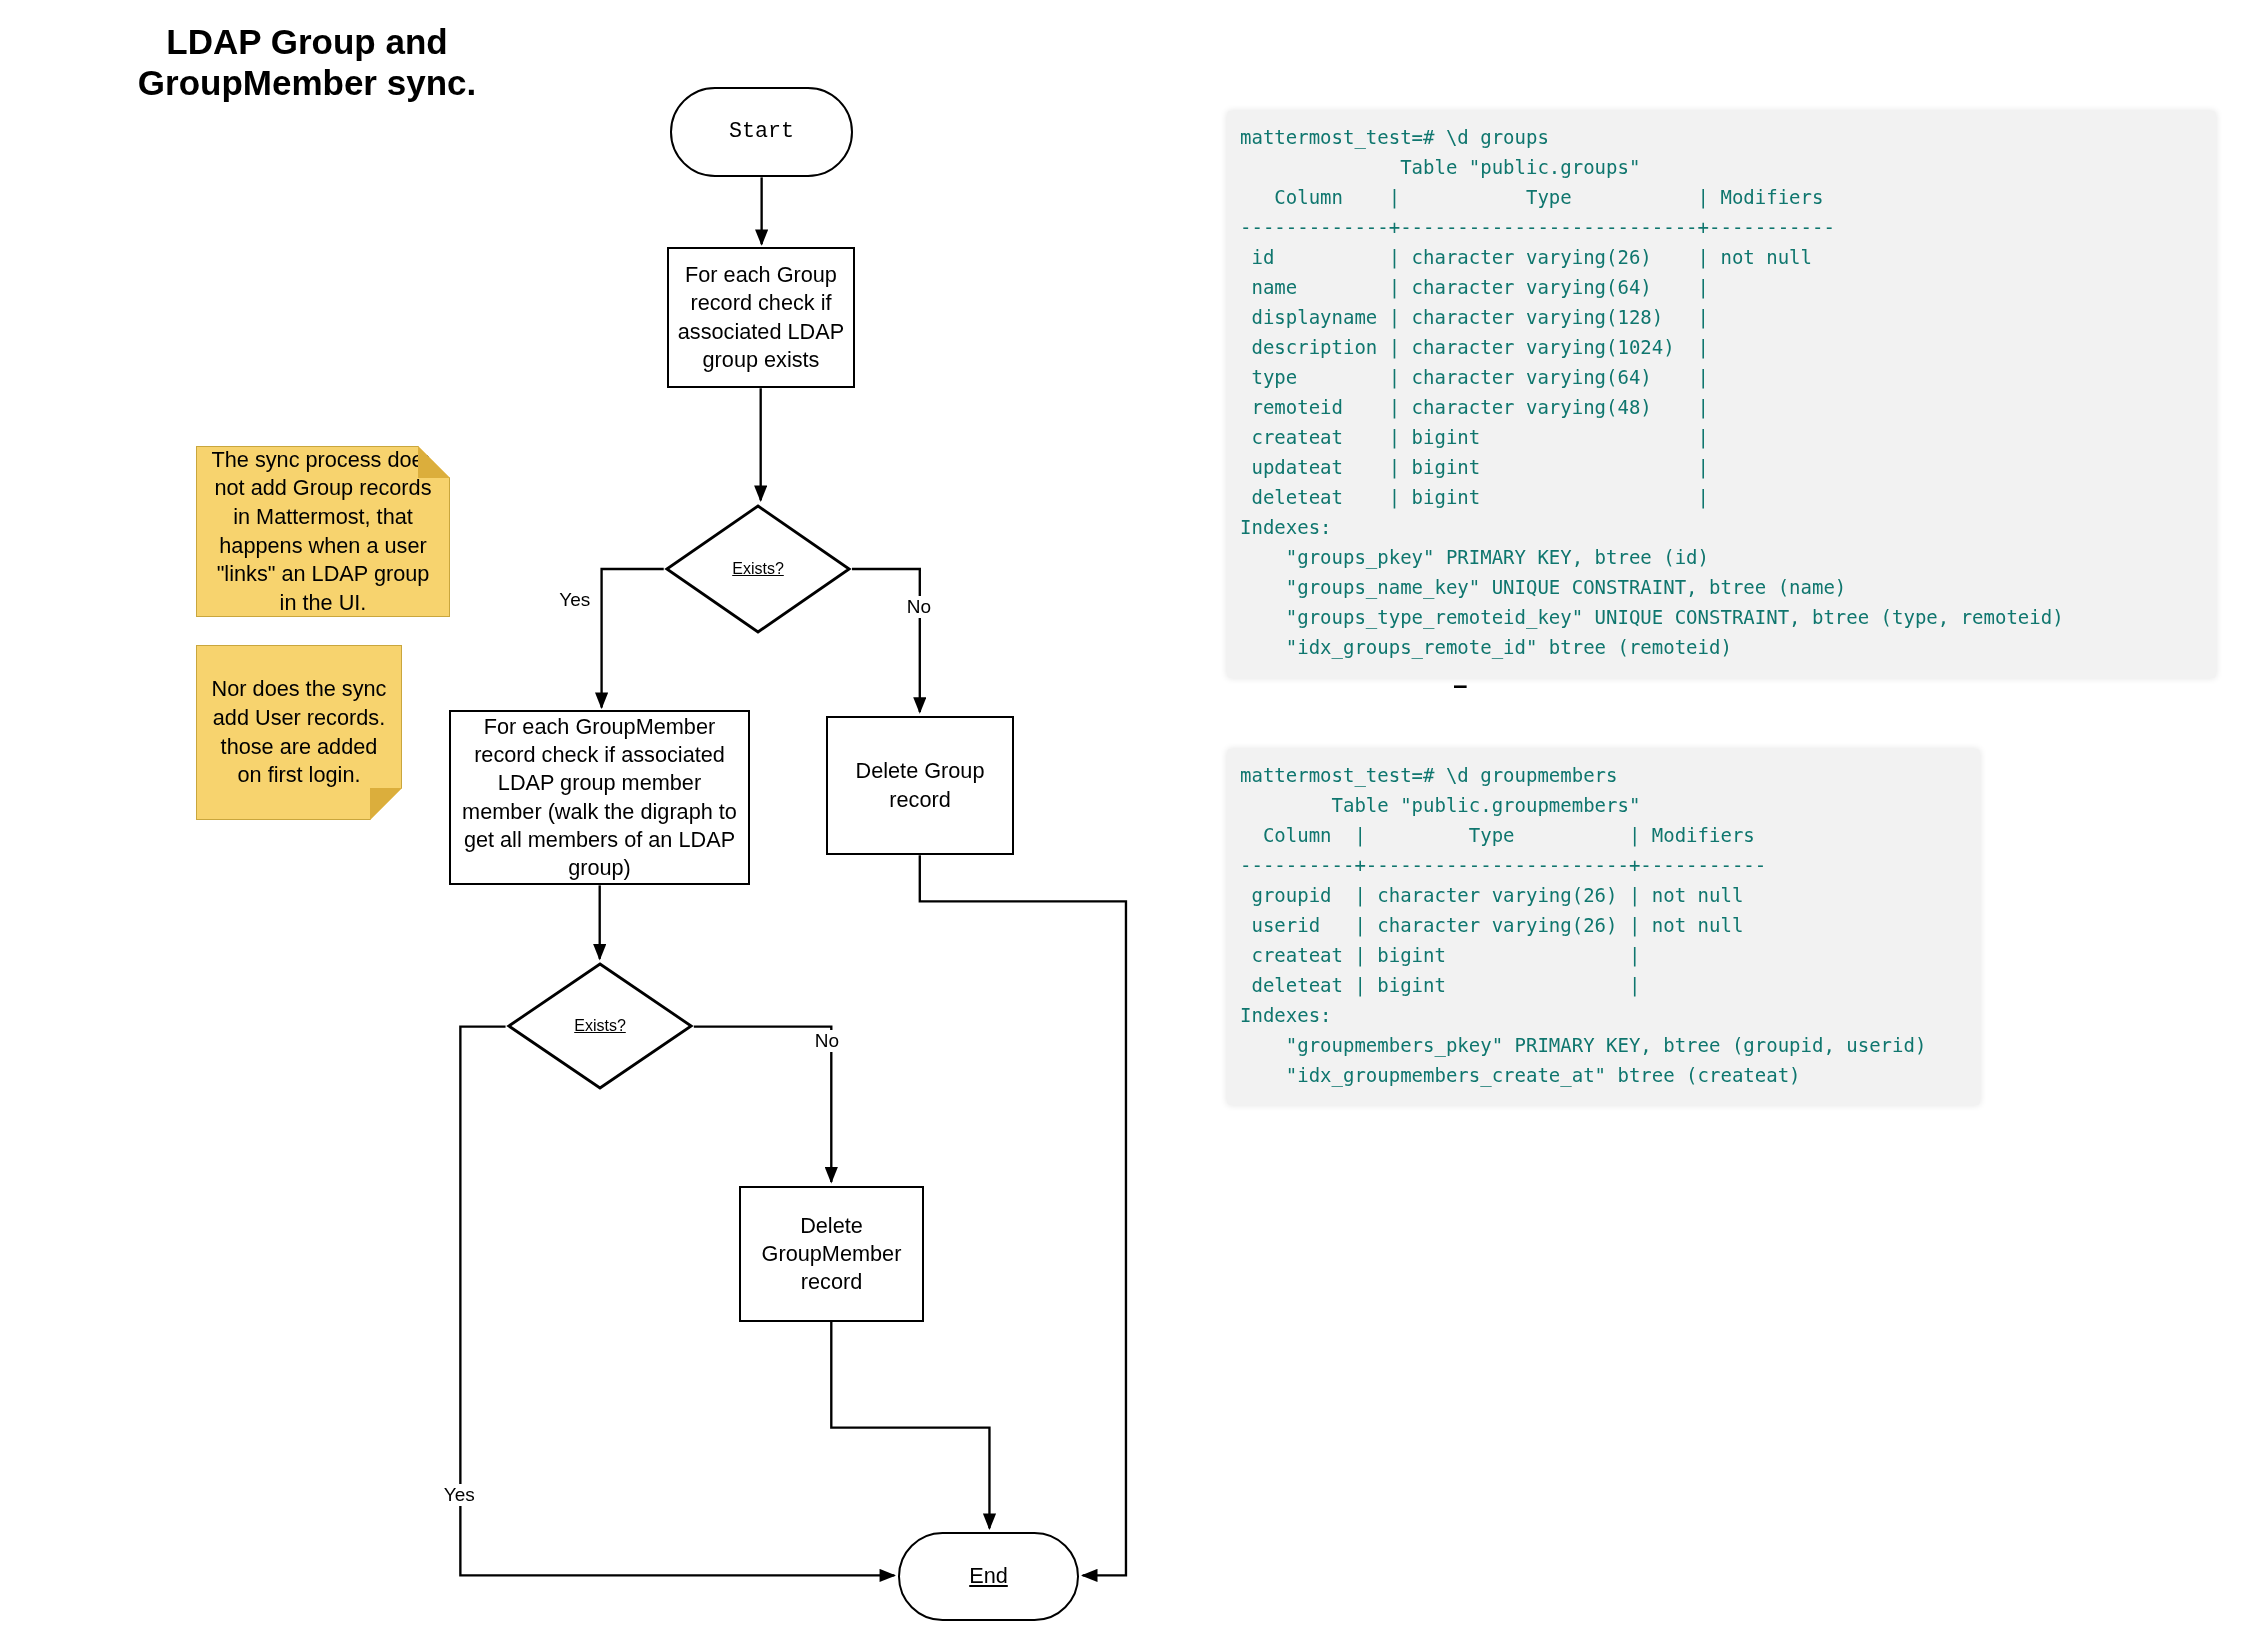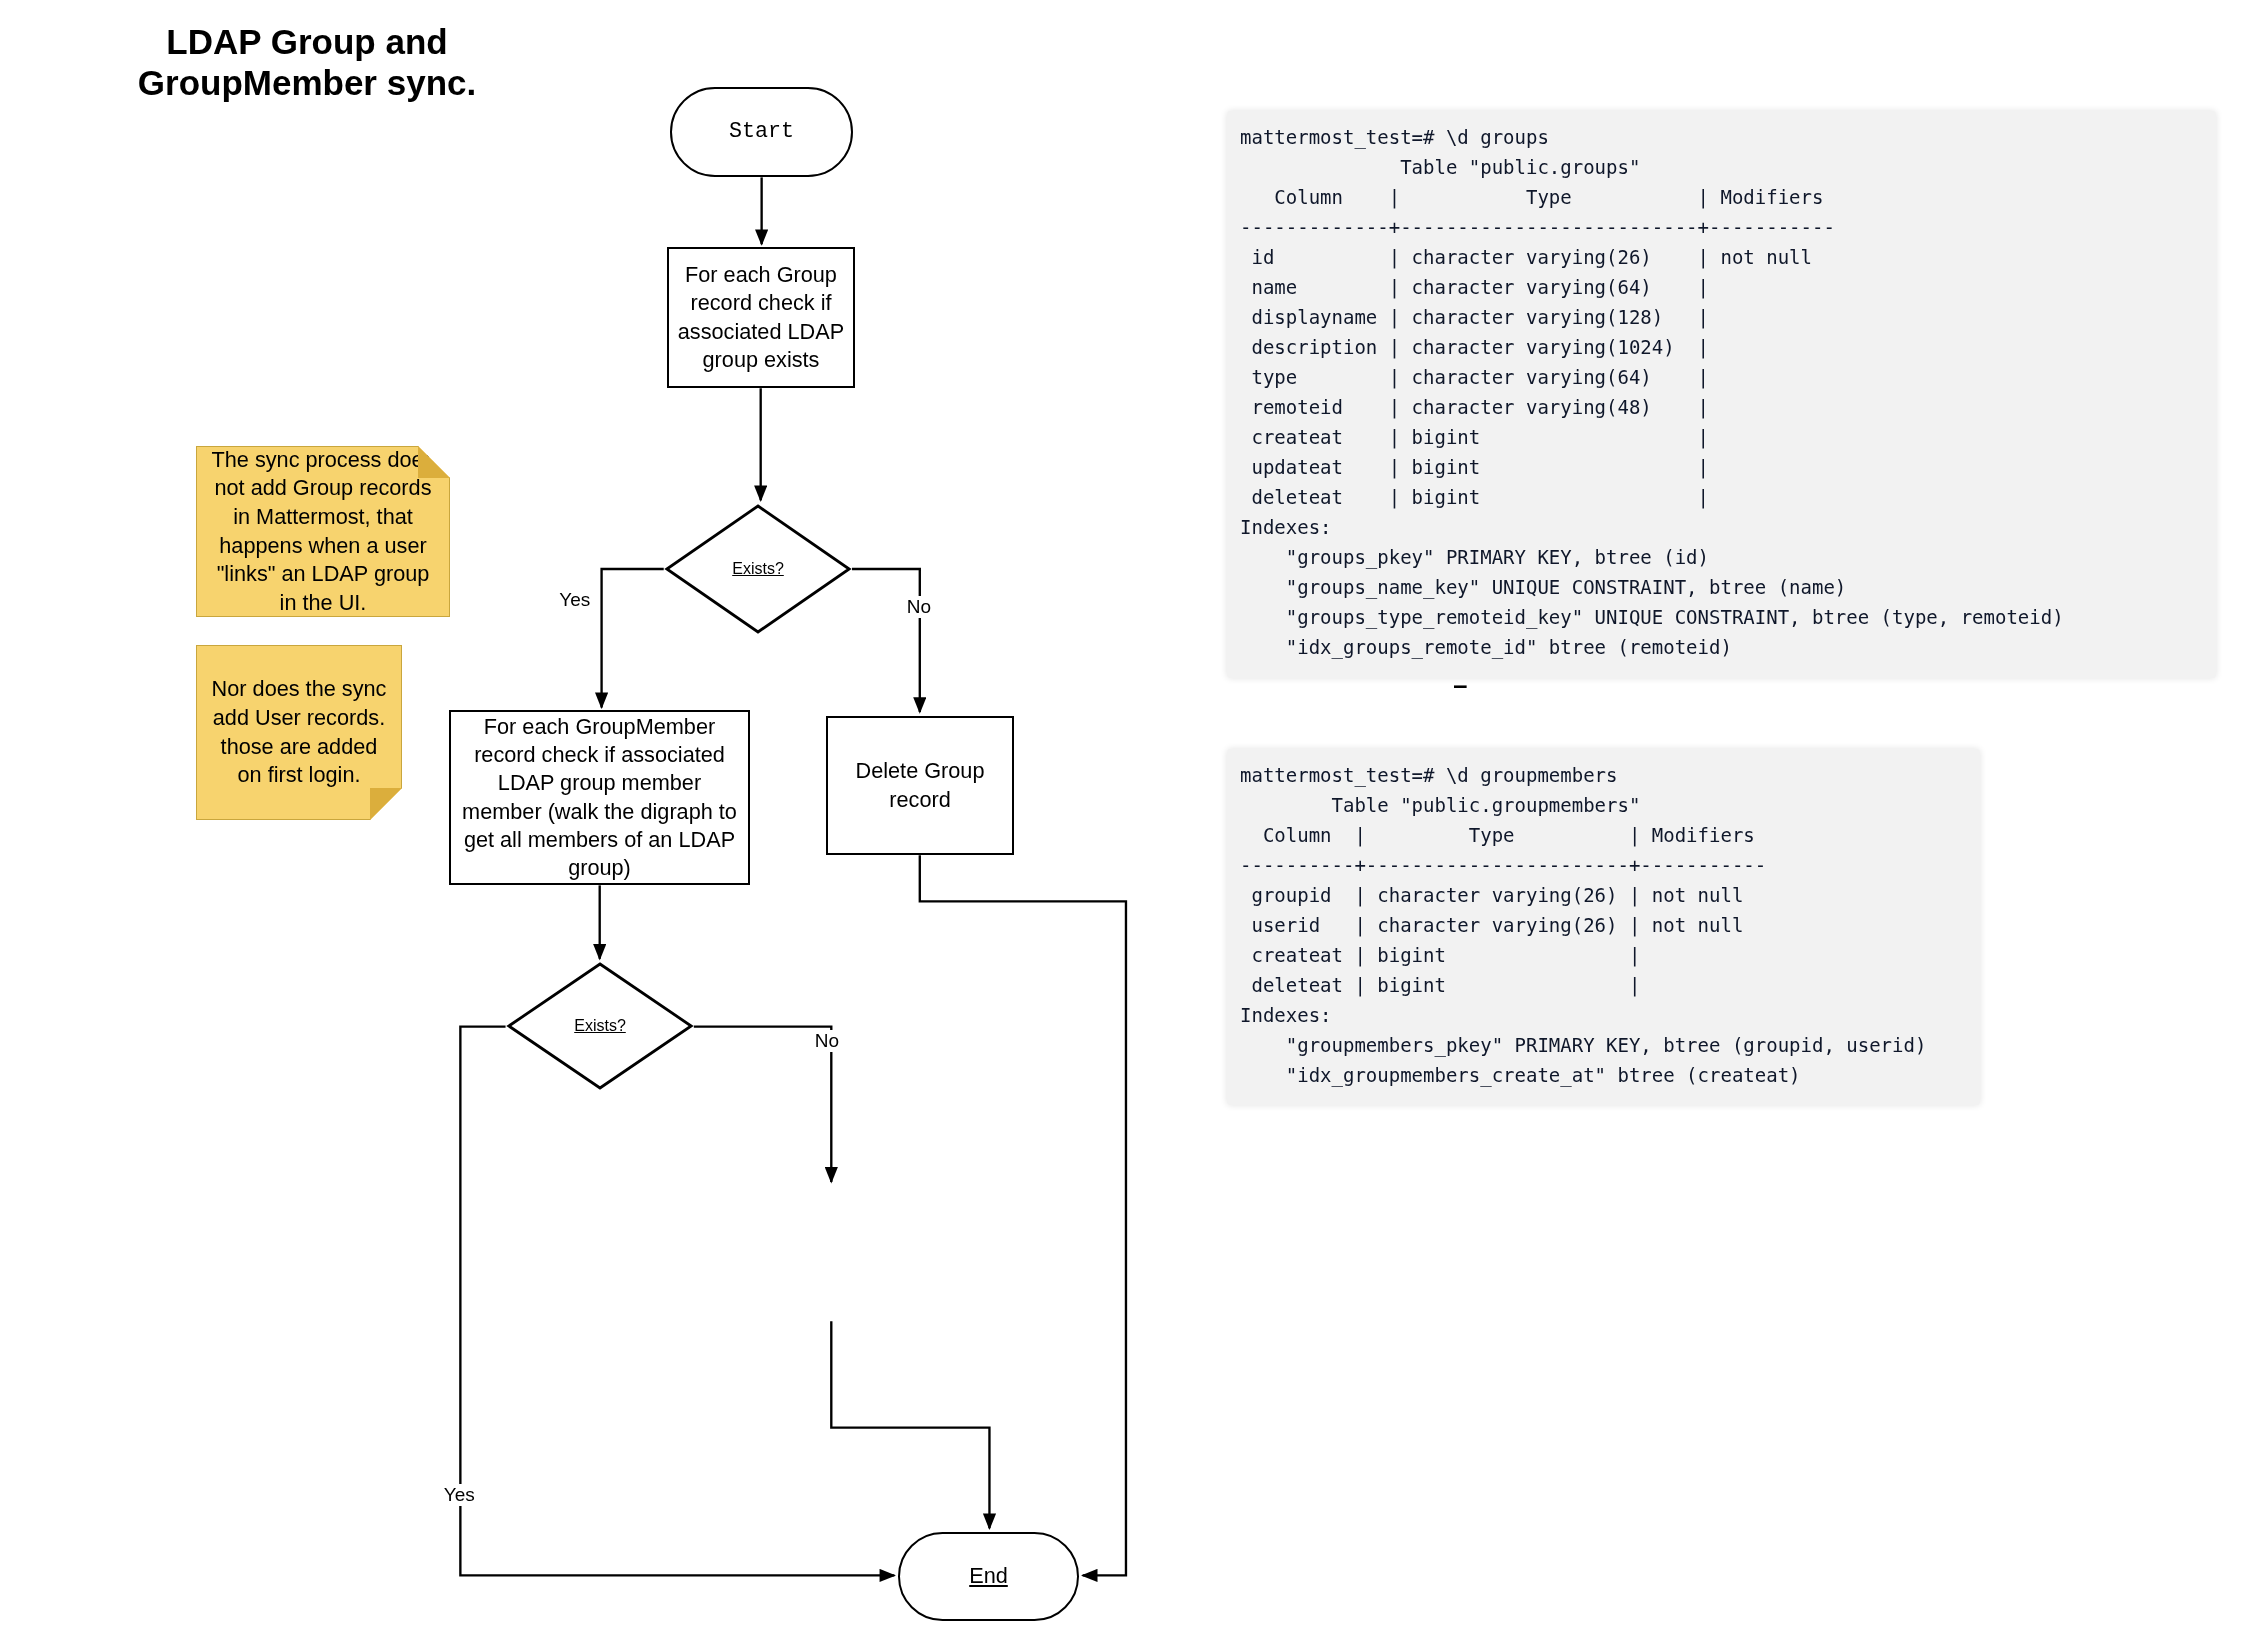--- a/index.html
+++ b/index.html
@@ -55,21 +55,21 @@
     background:var(--note-fold, #DBAE3C);
     clip-path: polygon(0 0, 100% 0, 0 100%);
   }
   .terminal {
     position:absolute; background:var(--terminal-bg, #F2F2F2);
     border-radius:3.8px; box-shadow:0 0 7.5px rgba(0,0,0,0.12);
     padding:11.3px 13px;
   }
   .terminal pre {
     font-family:"DejaVu Sans Mono", monospace;
-    font-size:19px; line-height:30px; white-space:pre; color:#0f172a;
+    font-size:19px; line-height:30px; white-space:pre; color:#0f766e;
   }
   .separator-dash {
     position:absolute; font-family:"DejaVu Sans Mono", monospace;
     font-size:21px; font-weight:bold;
   }
 </style>
 </head>
 <body>
 
 <div class="canvas">
@@ -125,20 +125,23 @@
   <div class="diamond-wrap" style="left:506px; top:961px; width:188px; height:130px;">
     <svg width="188" height="130" viewBox="0 0 200 138">
       <polygon points="100,3 197,69 100,135 3,69" fill="#fff" stroke="#000" stroke-width="3"></polygon>
     </svg>
     <div class="diamond-label">Exists?</div>
   </div>
 
   <div class="edge-label" style="left:812px; top:1030px;">No</div>
   <div class="edge-label" style="left:441px; top:1484px;">Yes</div>
 
+  <div class="node" style="left:739px; top:1186px; width:185px; height:136px;">
+    <span>Delete GroupMember record</span>
+  </div>
 
   <div class="node stadium" style="left:898px; top:1532px; width:181px; height:89px;text-decoration:underline;">
     <span>End</span>
   </div>
 
   <div class="note fold-tr" style="left:196px; top:446px; width:254px; height:171px;">
     <div class="note-body">
       <span>The sync process does not add Group records in Mattermost, that happens when a user "links" an LDAP group in the UI.</span>
     </div>
   </div>

